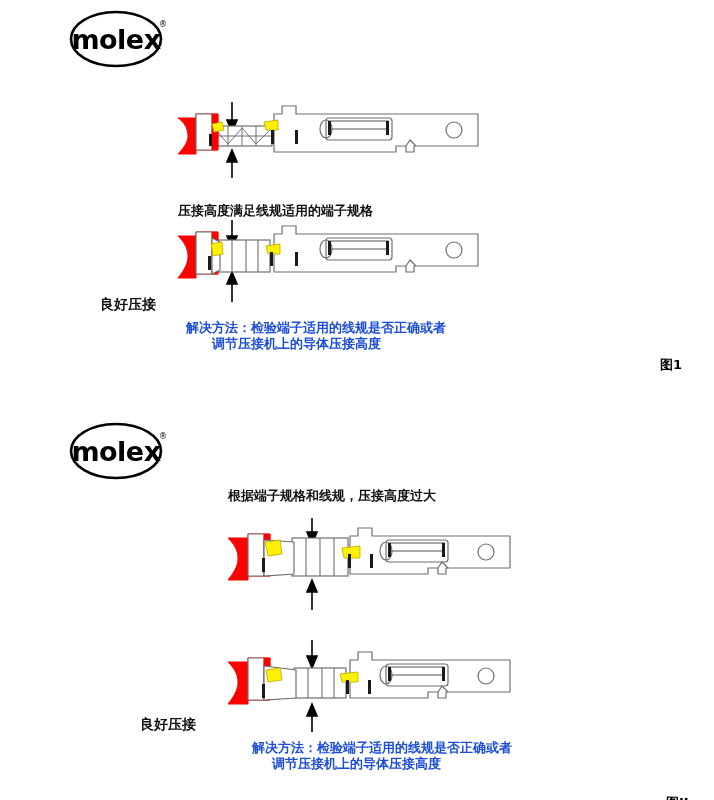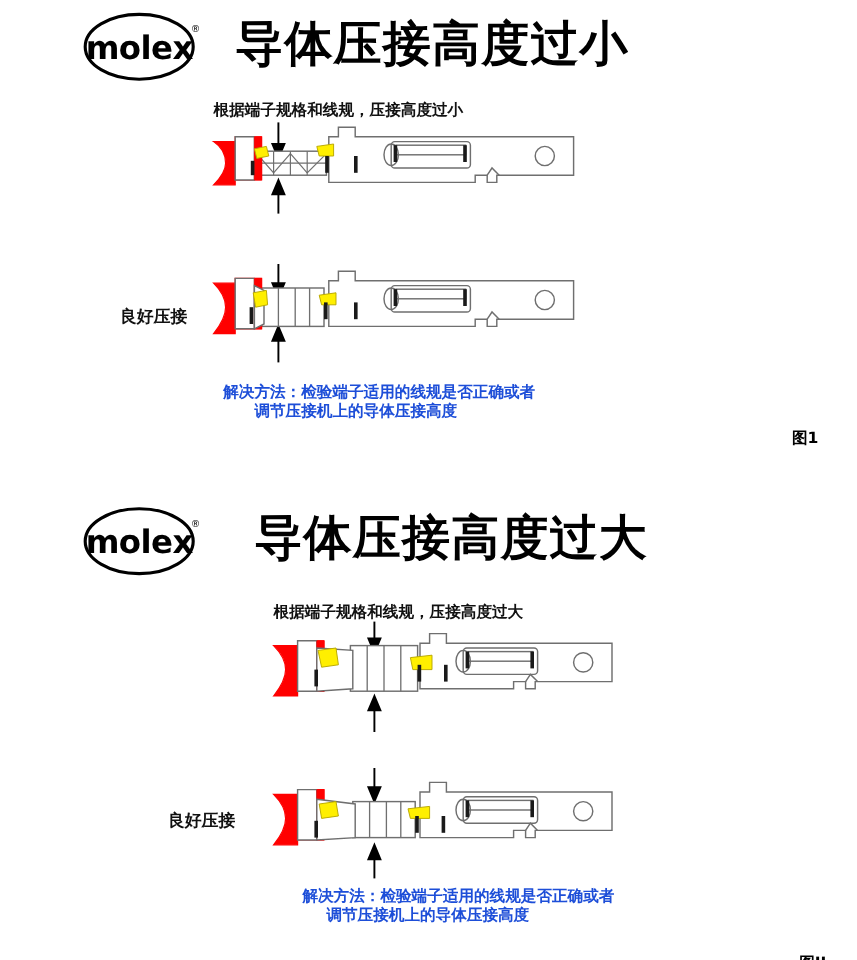--- a/index.html
+++ b/index.html
@@ -67,20 +67,21 @@
     color: #111111;
   }
   .side-label {
     position: absolute;
     font-family: "DejaVu Sans", "Liberation Sans", sans-serif;
     font-weight: bold;
     font-size: 14px;
     line-height: 18px;
     white-space: nowrap;
     color: #111111;
+    margin-top: 40px;
   }
   .solution {
     position: absolute;
     font-family: "DejaVu Sans", "Liberation Sans", sans-serif;
     font-weight: bold;
     font-size: 13px;
     line-height: 16px;
     white-space: nowrap;
     color: #1d4ed8;
   }
@@ -110,24 +111,22 @@
   <div class="section" id="section-1">
 
     <div class="header">
       <div class="brand-logo" style="left:60px; top:8px;">
         <svg width="112" height="62" viewBox="0 0 112 62">
           <ellipse cx="56" cy="31" rx="45" ry="27" fill="none" stroke="#000" stroke-width="2.6"></ellipse>
           <text x="56" y="41" text-anchor="middle" font-family="DejaVu Sans, Liberation Sans, sans-serif" font-size="27" font-weight="bold" fill="#000" letter-spacing="-0.5">molex</text>
           <text x="99" y="19" font-family="DejaVu Sans, sans-serif" font-size="8" fill="#000">®</text>
         </svg>
       </div>
-      <div class="section-title" style="left:196px; top:14px;">导体压接高度过小</div>
-    </div>
-
-    <div class="caption" style="left:178px; top:84px;">根据端子规格和线规，压接高度过小</div>
+    </div>
+
 
     <div class="terminal" style="left:178px; top:100px;">
       <svg width="340" height="85" viewBox="0 0 340 85">
 
         <g stroke="#000" stroke-width="1.6" fill="#000">
           <line x1="54" y1="2" x2="54" y2="22"></line>
           <polygon points="54,32 49,20 59,20"></polygon>
           <line x1="54" y1="78" x2="54" y2="62"></line>
           <polygon points="54,50 49,62 59,62"></polygon>
         </g>
@@ -176,20 +175,21 @@
         </g>
 
         <g fill="#1a1a1a">
           <rect x="31" y="34" width="3" height="12"></rect>
           <rect x="93" y="30" width="3" height="14"></rect>
           <rect x="117" y="30" width="3" height="14"></rect>
         </g>
       </svg>
     </div>
 
+    <div class="caption" style="left:178px; top:202px;">压接高度满足线规适用的端子规格</div>
 
     <div class="side-label" style="left:100px; top:255px;">良好压接</div>
 
     <div class="terminal" style="left:178px; top:218px;">
       <svg width="340" height="90" viewBox="0 0 340 90">
         <g stroke="#000" stroke-width="1.6" fill="#000">
           <line x1="54" y1="2" x2="54" y2="20"></line>
           <polygon points="54,30 49,18 59,18"></polygon>
           <line x1="54" y1="84" x2="54" y2="66"></line>
           <polygon points="54,54 49,66 59,66"></polygon>
@@ -251,24 +251,23 @@
   <div class="section" id="section-2">
 
     <div class="header">
       <div class="brand-logo" style="left:60px; top:20px;">
         <svg width="112" height="62" viewBox="0 0 112 62">
           <ellipse cx="56" cy="31" rx="45" ry="27" fill="none" stroke="#000" stroke-width="2.6"></ellipse>
           <text x="56" y="41" text-anchor="middle" font-family="DejaVu Sans, Liberation Sans, sans-serif" font-size="27" font-weight="bold" fill="#000" letter-spacing="-0.5">molex</text>
           <text x="99" y="19" font-family="DejaVu Sans, sans-serif" font-size="8" fill="#000">®</text>
         </svg>
       </div>
-      <div class="section-title" style="left:212px; top:26px;">导体压接高度过大</div>
-    </div>
-
-    <div class="caption" style="left:228px; top:102px;font-family:Liberation Mono, monospace;">根据端子规格和线规，压接高度过大</div>
+    </div>
+
+    <div class="caption" style="left:228px; top:88px;font-family:Liberation Mono, monospace;">根据端子规格和线规，压接高度过大</div>
 
     <div class="terminal" style="left:210px; top:118px;">
       <svg width="340" height="95" viewBox="0 0 340 95">
         <g stroke="#000" stroke-width="1.6" fill="#000">
           <line x1="102" y1="0" x2="102" y2="14"></line>
           <polygon points="102,26 97,14 107,14"></polygon>
           <line x1="102" y1="92" x2="102" y2="74"></line>
           <polygon points="102,62 97,74 107,74"></polygon>
         </g>
 

